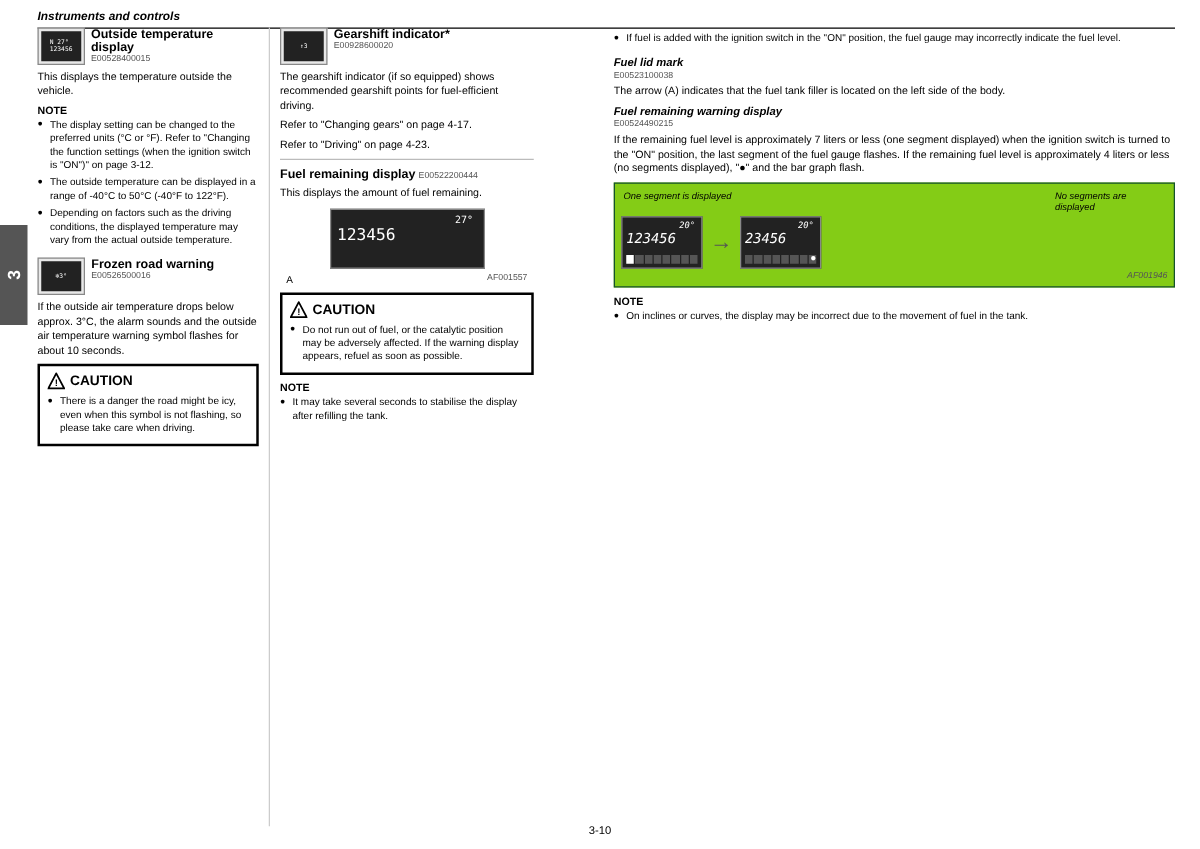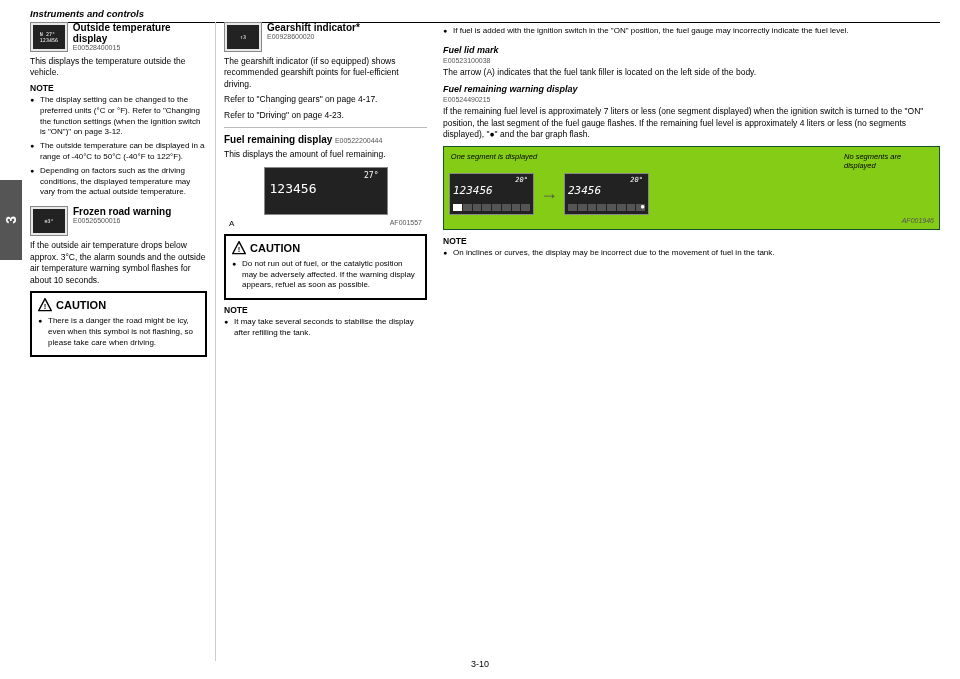--- a/index.html
+++ b/index.html
@@ -90,20 +90,21 @@
       flex-shrink: 0;
       padding-left: 8px;
       padding-right: 8px;
       border-left: 1px solid #ccc;
     }
 
     
     .col-right {
       flex: 1;
       padding-left: 8px;
+      margin-left: 48px;
     }
 
     
     .section-title {
       font-size: 10px;
       font-weight: bold;
       margin-bottom: 3px;
     }
 
     
@@ -255,21 +256,21 @@
       gap: 2px;
       align-items: flex-end;
     }
     .gauge-seg {
       flex: 1;
       background: #fff;
     }
     .seg-display {
       background: #222;
       border: 1px solid #888;
-      width: 85px;
+      width: 65px;
       height: 42px;
       position: relative;
       overflow: hidden;
       flex-shrink: 0;
     }
     .seg-display .top-text {
       position: absolute;
       top: 2px;
       right: 5px;
       font-family: monospace;

